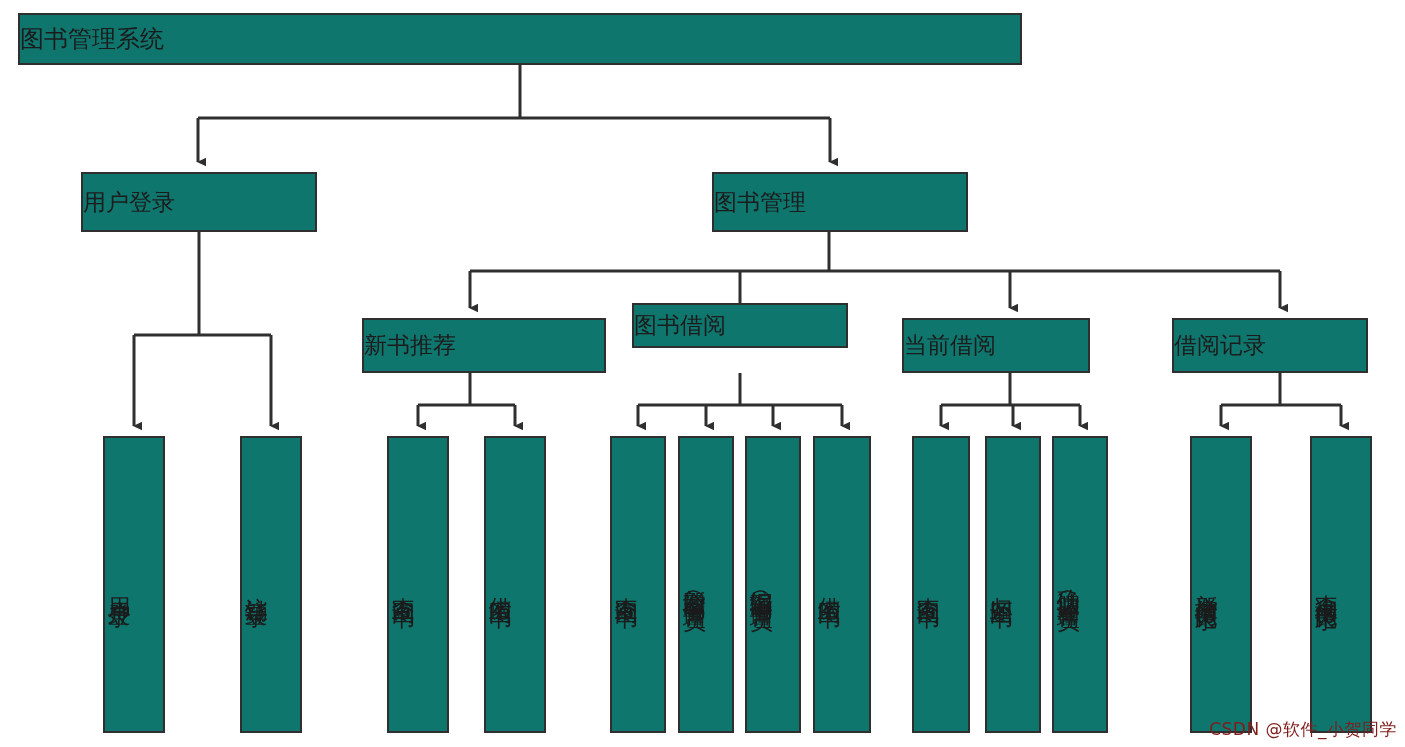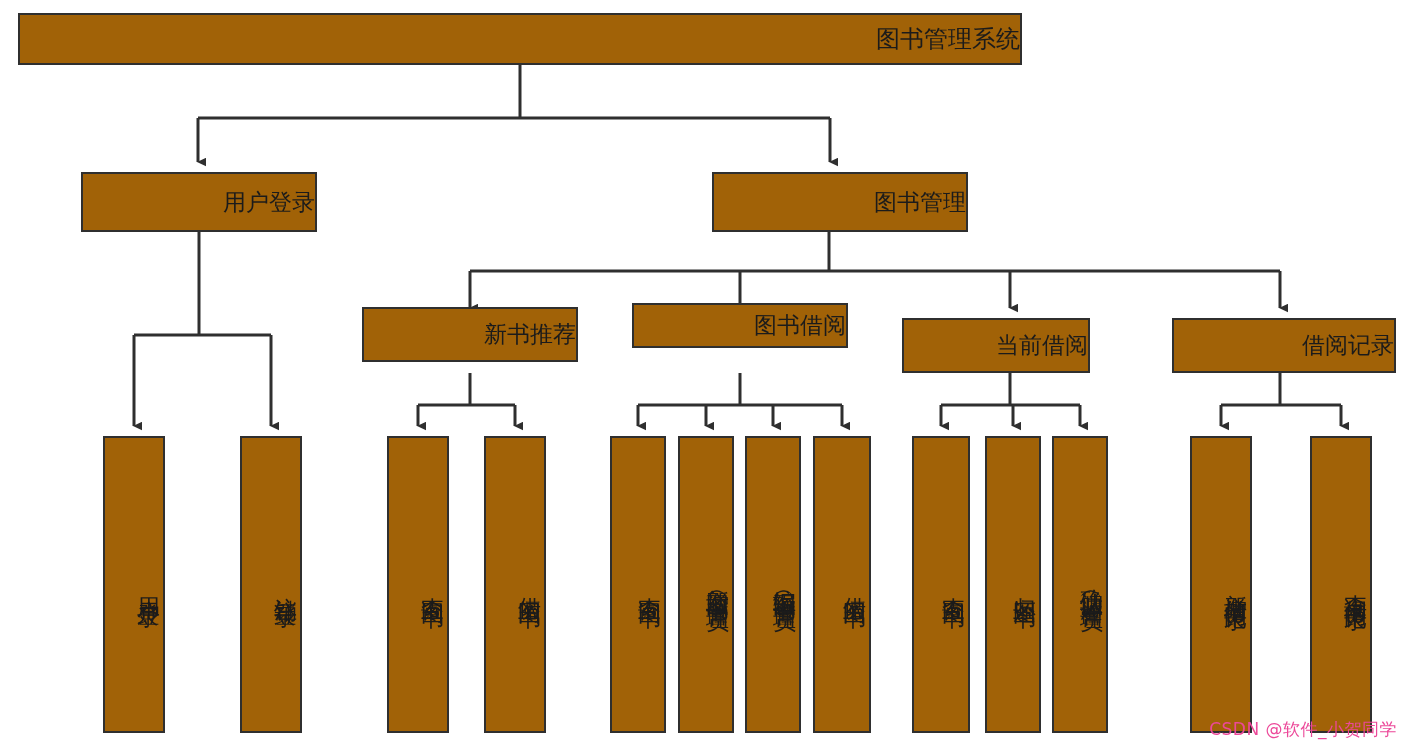--- a/index.html
+++ b/index.html
@@ -19,25 +19,25 @@
     position: absolute;
     left: 0;
     top: 0;
     width: 1405px;
     height: 747px;
     pointer-events: none;
   }
   .node {
     position: absolute;
     box-sizing: border-box;
-    background: #a16207;
+    background: #0f766e;
     border: 2px solid #2f2f2f;
     display: flex;
     align-items: center;
-    justify-content: flex-end;
+    justify-content: flex-start;
     color: #1b1b1b;
   }
   .node .label {
     display: block;
     text-align: center;
     line-height: 1.25;
     white-space: nowrap;
   }
   .node.horiz .label {
     writing-mode: horizontal-tb;
@@ -50,21 +50,21 @@
     letter-spacing: 3px;
   }
   .node.root .label {
     font-size: 24px;
   }
   #watermark {
     position: absolute;
     right: 8px;
     bottom: 6px;
     font-size: 17px;
-    color: #ec4899;
+    color: #7f1d1d;
     white-space: nowrap;
     letter-spacing: 0.5px;
   }
 </style>
 </head>
 <body>
 
 <div id="canvas">
 
   <svg id="connectors" viewBox="0 0 1405 747" xmlns="http://www.w3.org/2000/svg">
@@ -121,30 +121,30 @@
     <span class="label">图书管理系统</span>
   </div>
 
   <div class="node horiz" style="left: 81px; top: 172px; width: 236px; height: 60px;">
     <span class="label">用户登录</span>
   </div>
   <div class="node horiz" style="left: 712px; top: 172px; width: 256px; height: 60px;">
     <span class="label">图书管理</span>
   </div>
 
-  <div class="node horiz" style="left: 362px; top: 307px; width: 216px; height: 55px;">
+  <div class="node horiz" style="left: 362px; top: 318px; width: 244px; height: 55px;">
     <span class="label">新书推荐</span>
   </div>
   <div class="node horiz" style="left: 632px; top: 303px; width: 216px; height: 45px;">
     <span class="label">图书借阅</span>
   </div>
   <div class="node horiz" style="left: 902px; top: 318px; width: 188px; height: 55px;">
     <span class="label">当前借阅</span>
   </div>
-  <div class="node horiz" style="left: 1172px; top: 318px; width: 224px; height: 55px;">
+  <div class="node horiz" style="left: 1172px; top: 318px; width: 196px; height: 55px;">
     <span class="label">借阅记录</span>
   </div>
 
   <div class="node vert" style="left: 103px; top: 436px; width: 62px; height: 297px;">
     <span class="label">用户登录</span>
   </div>
   <div class="node vert" style="left: 240px; top: 436px; width: 62px; height: 297px;">
     <span class="label">注销登录</span>
   </div>
   <div class="node vert" style="left: 387px; top: 436px; width: 62px; height: 297px;">

